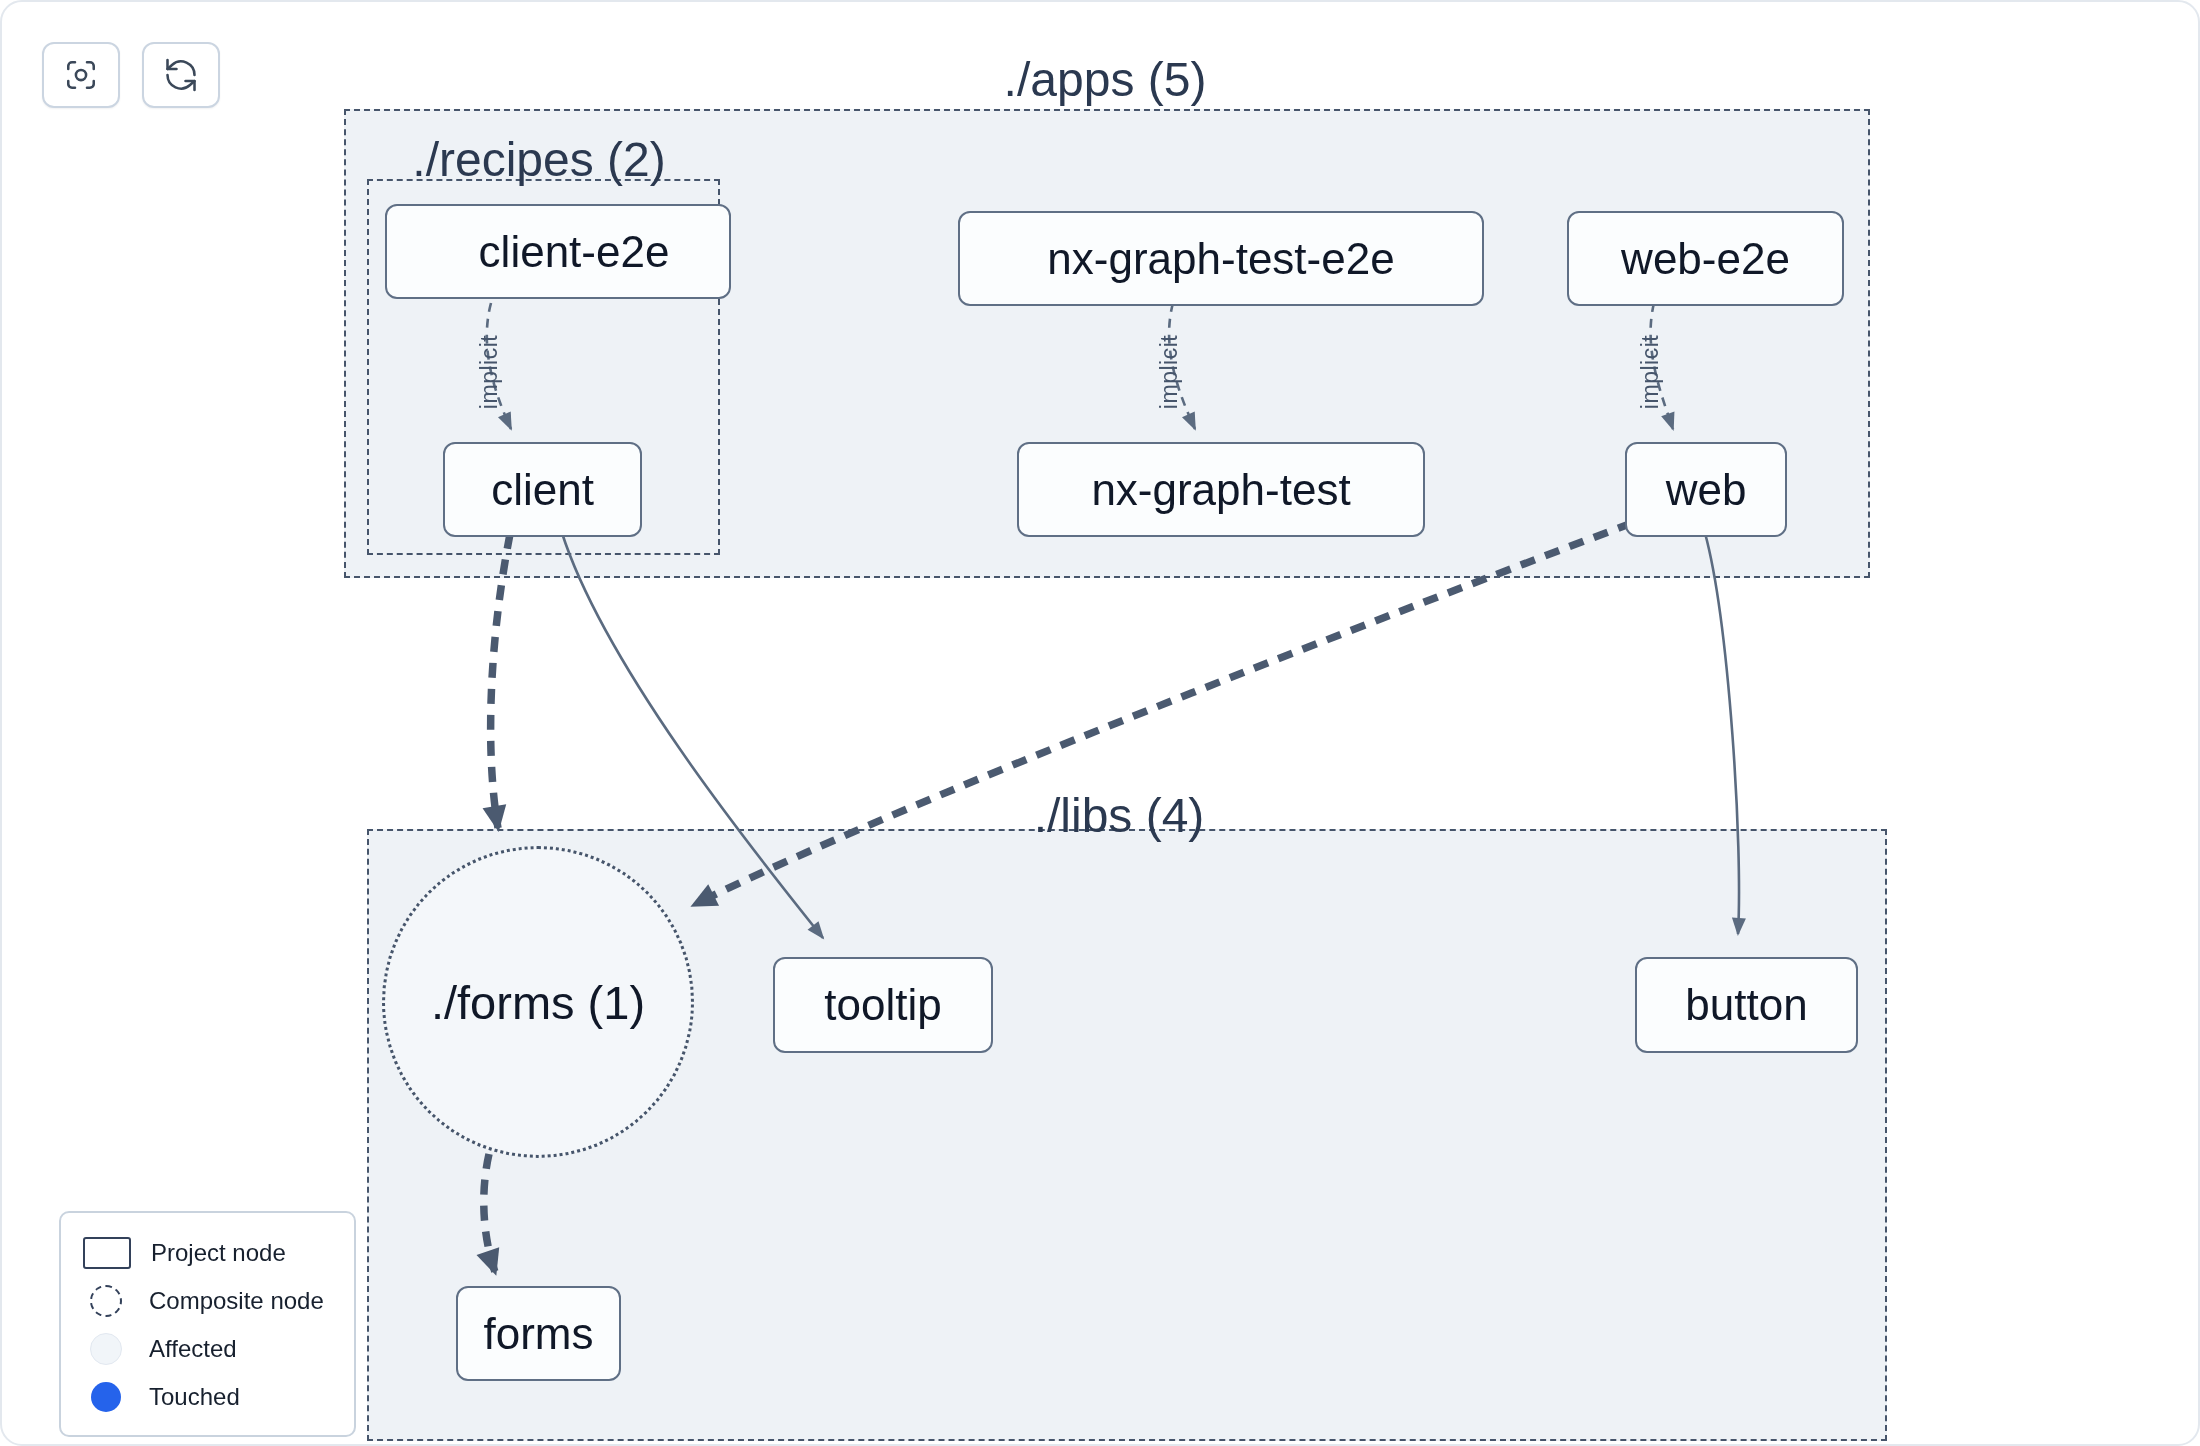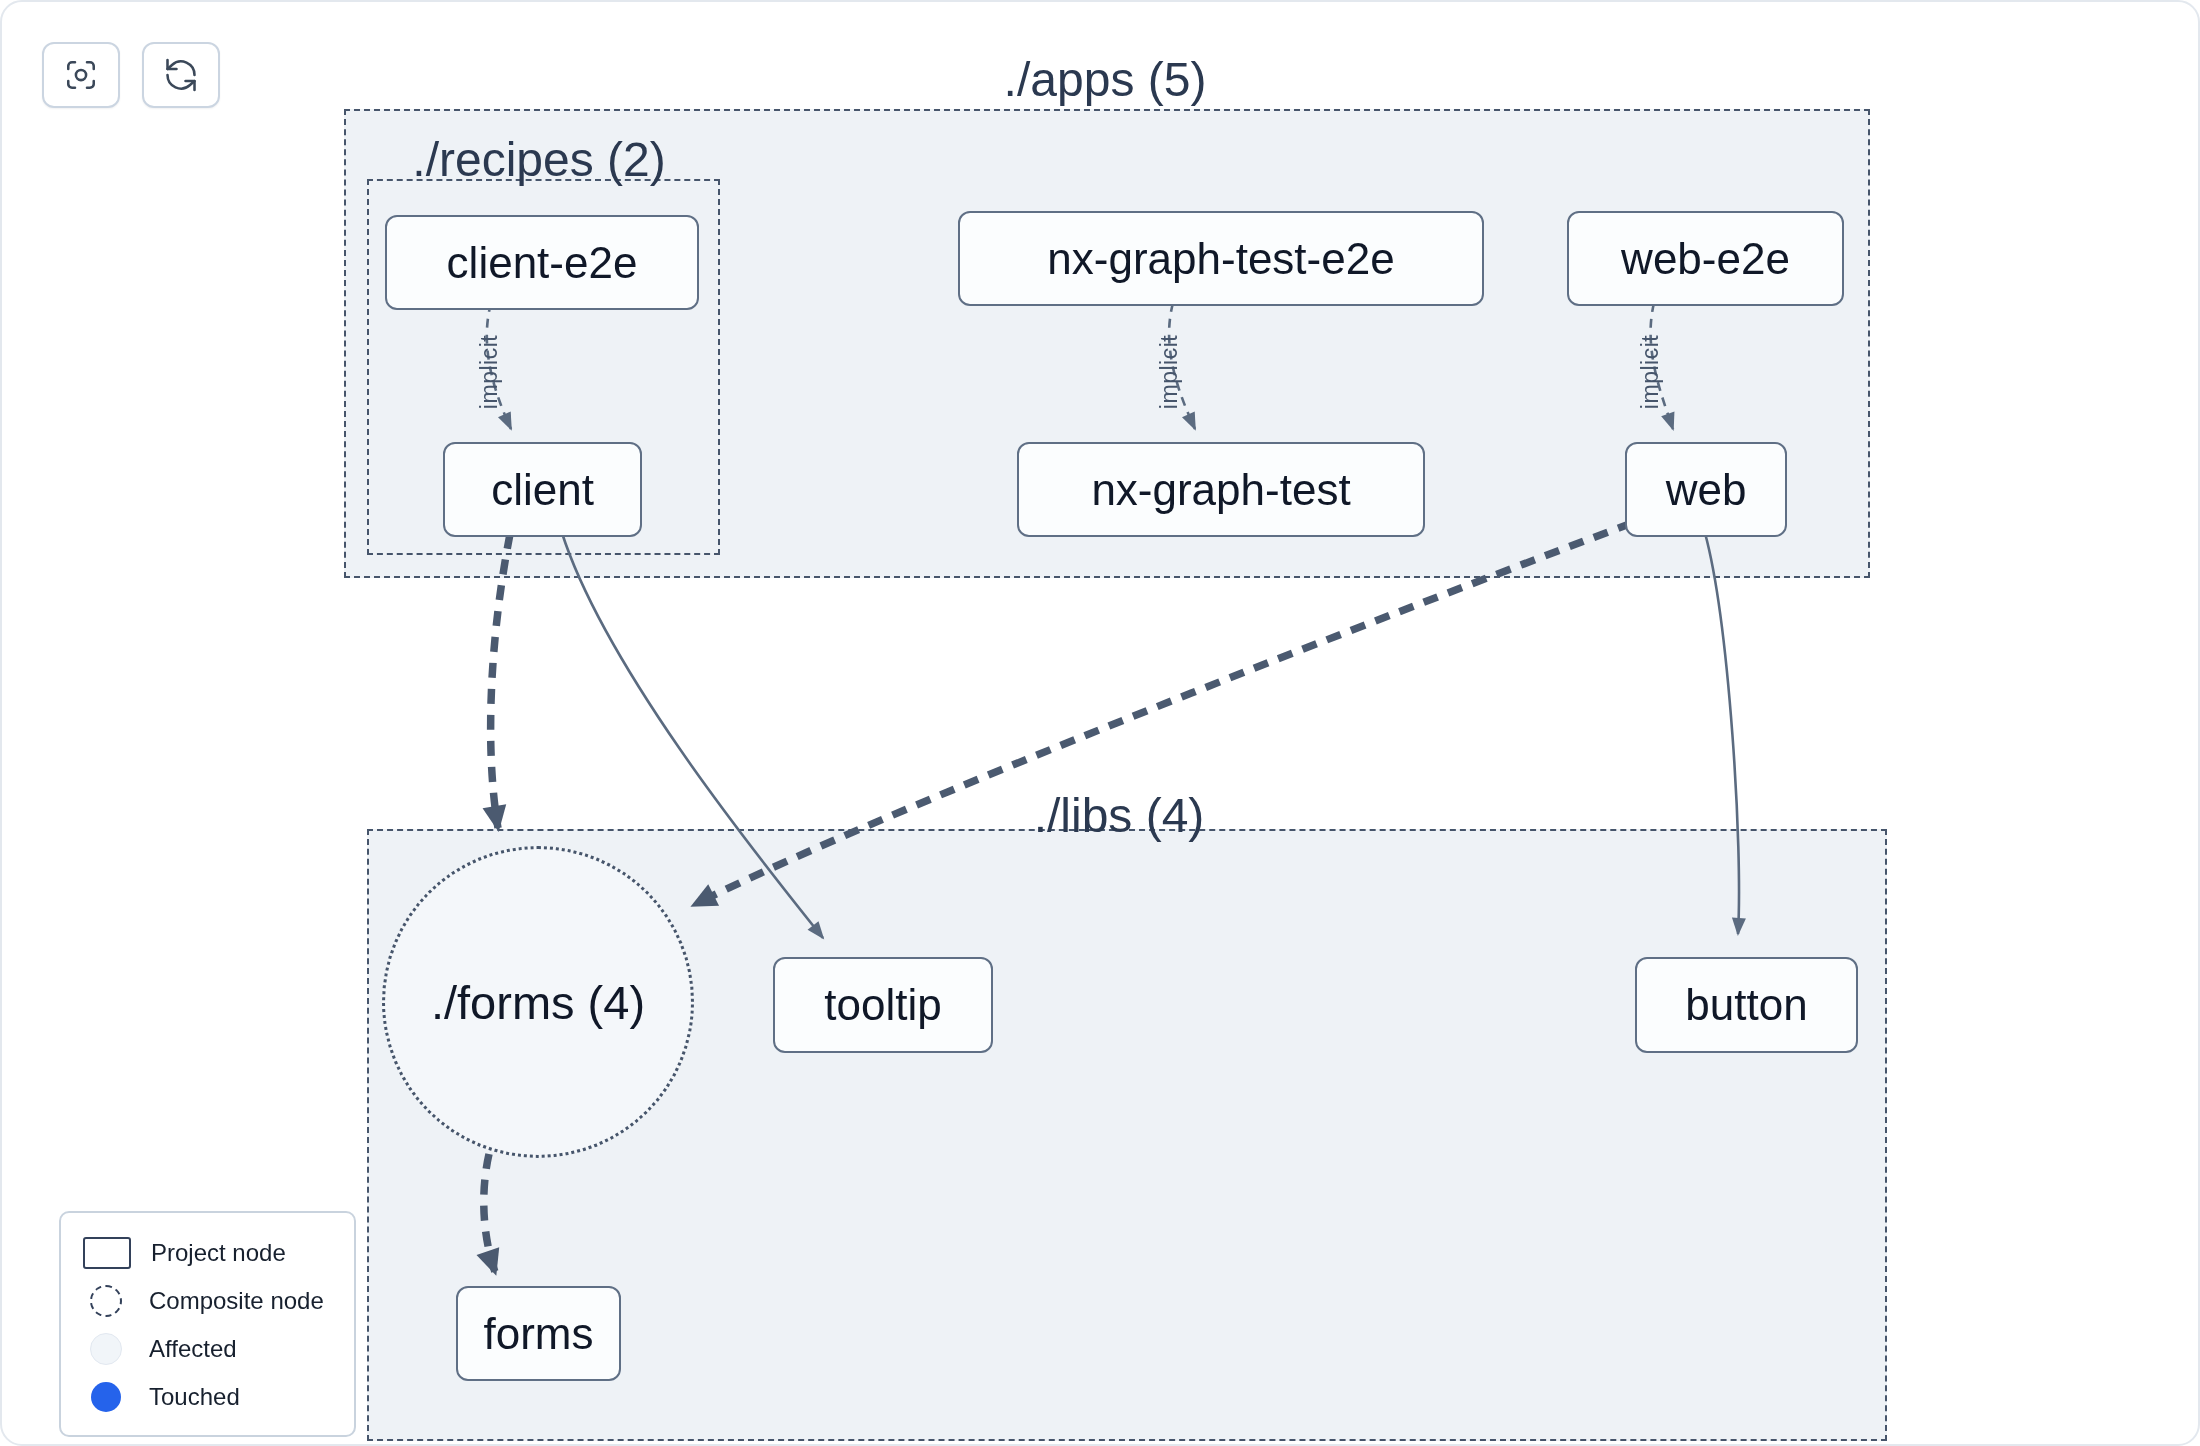--- a/index.html
+++ b/index.html
@@ -33,21 +33,21 @@
   .e-static{stroke:#5b6b80;stroke-width:2.6;fill:none;}
   .e-implicit{stroke:#5b6b80;stroke-width:2.6;fill:none;stroke-dasharray:9 7;}
   .e-thick{stroke:#4b5a70;stroke-width:7.5;fill:none;stroke-dasharray:15 11;}
   .edge-label{font-family:"Liberation Sans",sans-serif;font-size:23px;fill:#46556b;letter-spacing:.5px;}
   
   .node{
     position:absolute;z-index:3;display:flex;align-items:center;justify-content:center;
     background:#fbfdfe;border:2px solid #5f6f85;border-radius:12px;
     font-size:44px;color:#101828;cursor:pointer;white-space:nowrap;
   }
-  #n-client-e2e{left:383px;top:213px;width:310px;height:91px;}
+  #n-client-e2e{left:383px;top:202px;width:310px;height:91px;padding-left:32px;}
   #n-nx-graph-test-e2e{left:956px;top:209px;width:522px;height:91px;}
   #n-web-e2e{left:1565px;top:209px;width:273px;height:91px;}
   #n-client{left:441px;top:440px;width:195px;height:91px;}
   #n-nx-graph-test{left:1015px;top:440px;width:404px;height:91px;}
   #n-web{left:1623px;top:440px;width:158px;height:91px;}
   #n-tooltip{left:771px;top:955px;width:216px;height:92px;}
   #n-button{left:1633px;top:955px;width:219px;height:92px;}
   #n-icon{left:454px;top:1284px;width:161px;height:91px;}
   .composite{
     position:absolute;z-index:3;display:flex;align-items:center;justify-content:center;
@@ -130,21 +130,21 @@
   <div class="node" id="n-client-e2e">client-e2e</div>
   <div class="node" id="n-nx-graph-test-e2e">nx-graph-test-e2e</div>
   <div class="node" id="n-web-e2e">web-e2e</div>
   <div class="node" id="n-client">client</div>
   <div class="node" id="n-web">web</div>
   <div class="node" id="n-nx-graph-test">nx-graph-test</div>
   <div class="node" id="n-tooltip">tooltip</div>
   <div class="node" id="n-button">button</div>
   <div class="node" id="n-icon">forms</div>
 
-  <div class="composite" id="n-forms">./forms (4)</div>
+  <div class="composite" id="n-forms">./forms (1)</div>
 
   <div class="legend">
     <div class="legend-row">
       <span class="swatch">
           <span class="sw-project"></span>
         </span>
       <span class="legend-label">Project node</span>
     </div>
     <div class="legend-row">
       <span class="swatch">

